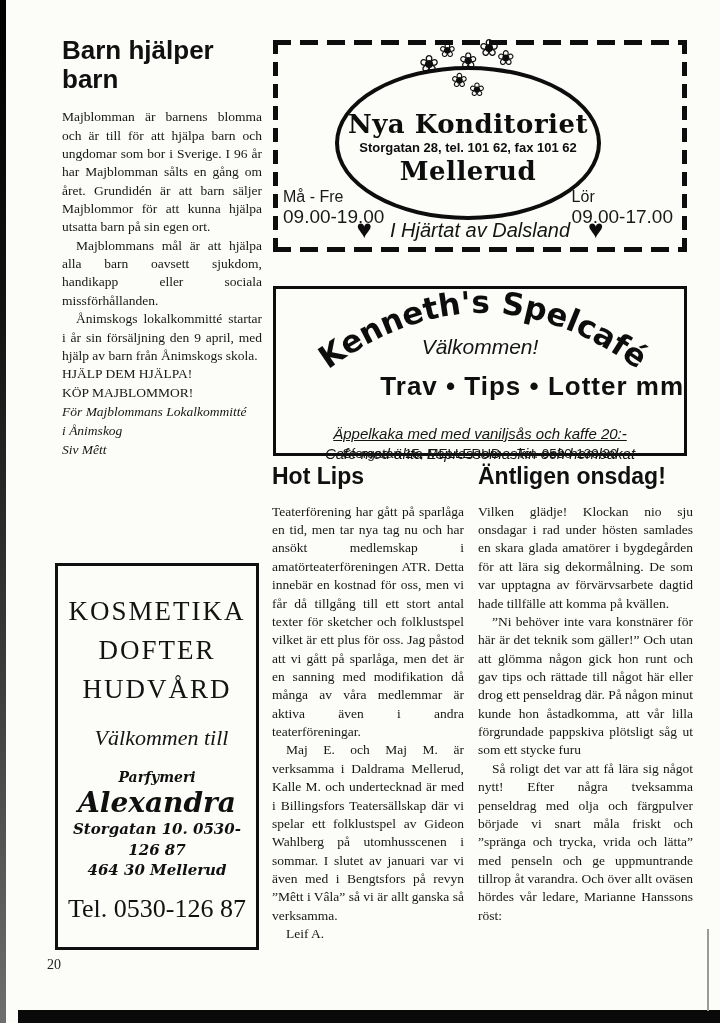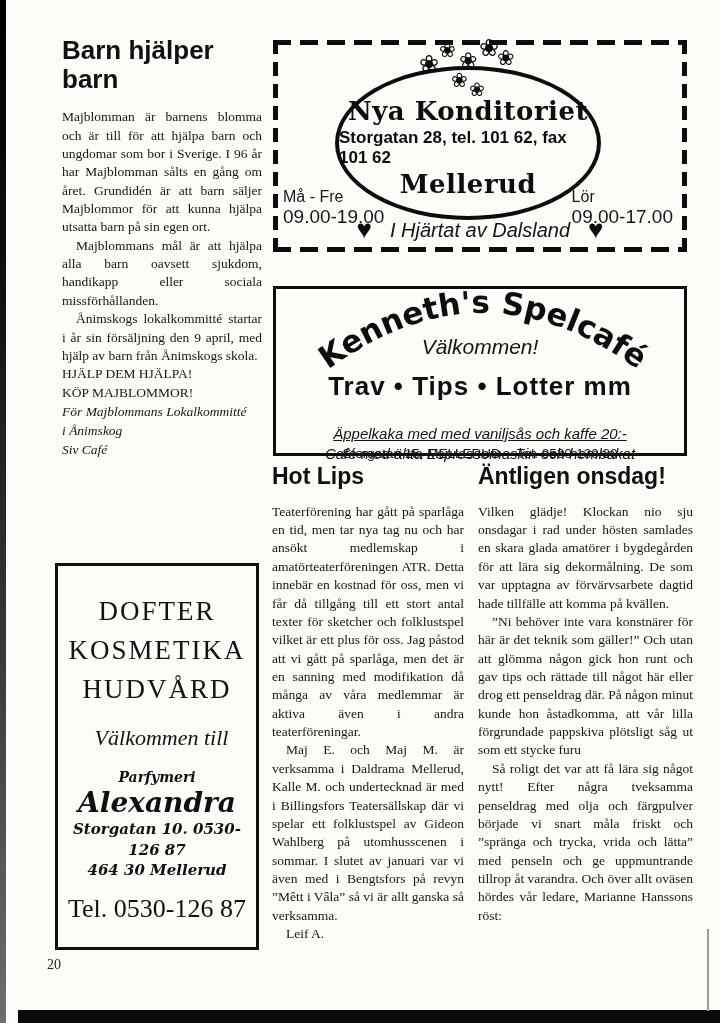--- a/index.html
+++ b/index.html
@@ -37,40 +37,40 @@
     background:repeating-linear-gradient(90deg,#0d0d0d 0 18px,transparent 18px 27px);}
   .dash-top{top:0;} .dash-bot{bottom:0;}
   .dash-l,.dash-r{position:absolute;top:0;bottom:0;width:5px;
     background:repeating-linear-gradient(180deg,#0d0d0d 0 14px,transparent 14px 22px);}
   .dash-l{left:0;} .dash-r{right:0;}
   .oval{position:absolute;left:62px;top:26px;width:266px;height:154px;
     border:4px solid #0d0d0d;border-radius:50%;
     display:flex;flex-direction:column;align-items:center;justify-content:center;padding-top:10px;box-sizing:border-box;}
   .blackletter{font-family:"DejaVu Serif","Liberation Serif",serif;font-weight:bold;
     font-size:26px;letter-spacing:0.5px;color:#0d0d0d;line-height:1.05;}
-  .kond-addr{font-size:17px;font-weight:bold;margin:2px 0 3px 0;color:#0d0d0d;}
+  .kond-addr{font-size:13px;font-weight:bold;margin:2px 0 3px 0;color:#0d0d0d;}
   .flowers{position:absolute;left:140px;top:-4px;width:110px;height:66px;color:#0d0d0d;}
   .flowers span{position:absolute;line-height:1;}
   .hours{position:absolute;font-size:16px;color:#181818;line-height:1.15;}
   .hours .big{font-size:19px;}
   .hours-left{left:10px;top:148px;}
   .hours-right{right:14px;top:148px;text-align:left;}
   .kond-tagline{position:absolute;left:0;right:0;bottom:9px;display:flex;
     align-items:center;justify-content:center;gap:18px;}
   .kond-tagline .heart{font-size:26px;color:#0d0d0d;line-height:1;}
   .kond-tagline .tagtext{font-family:"Liberation Sans","DejaVu Sans",sans-serif;
     font-style:italic;font-size:20px;font-weight:500;color:#141414;}
 
   
   .ad-spelcafe{position:absolute;left:273px;top:286px;width:414px;height:170px;
     border:3px solid #0d0d0d;box-sizing:border-box;background:#fcfcf9;}
   .arch-svg{position:absolute;left:0;top:-2px;width:414px;height:105px;}
   .spel-valkommen{position:absolute;left:0;right:0;top:46px;text-align:center;
     font-style:italic;font-size:21px;color:#141414;}
-  .spel-services{position:absolute;left:0;right:0;top:82px;text-align:center;
+  .spel-services{position:absolute;left:0;right:0;top:82px;text-align:right;
     font-weight:bold;font-size:26px;letter-spacing:1px;color:#0f0f0f;}
   .spel-sub{position:absolute;left:0;right:0;text-align:center;font-style:italic;
     font-size:15px;color:#141414;}
   .spel-sub1{top:124px;margin-top:32px;} .spel-sub2{top:136px;text-decoration:underline;}
   .spel-address{position:absolute;left:0;right:0;top:157px;display:flex;
     justify-content:center;gap:16px;font-size:13.5px;color:#141414;}
 
   
   .ad-alexandra{position:absolute;left:55px;top:563px;width:204px;height:387px;
     border:3px solid #101010;box-sizing:border-box;background:#fcfcf9;
@@ -99,21 +99,21 @@
 
   <div class="art-barn bodycol">
     <h1 class="headline">Barn hjälper barn</h1>
     <p>Majblomman är barnens blomma och är till för att hjälpa barn och ungdomar som bor i Sverige. I 96 år har Majblomman sålts en gång om året. Grundidén är att barn säljer Majblommor för att kunna hjälpa utsatta barn på sin egen ort.</p>
     <p class="ind">Majblommans mål är att hjälpa alla barn oavsett sjukdom, handikapp eller sociala missförhållanden.</p>
     <p class="ind">Ånimskogs lokalkommitté startar i år sin försäljning den 9 april, med hjälp av barn från Ånimskogs skola.</p>
     <div class="shout">HJÄLP DEM HJÄLPA!</div>
     <div class="shout">KÖP MAJBLOMMOR!</div>
     <div class="sig">För Majblommans Lokalkommitté</div>
     <div class="sig">i Ånimskog</div>
-    <div class="sig">Siv Café</div>
+    <div class="sig">Siv Mêtt</div>
   </div>
 
   <div class="ad-konditori">
     <div class="dash-top"></div>
     <div class="dash-bot"></div>
     <div class="dash-l"></div>
     <div class="dash-r"></div>
 
     <div class="oval">
       <div class="blackletter">Nya Konditoriet</div>
@@ -175,22 +175,22 @@
 
   <div class="art-onsdag bodycol">
     <h2 class="headline">Äntligen onsdag!</h2>
     <p>Vilken glädje! Klockan nio sju onsdagar i rad under hösten samlades en skara glada amatörer i bygdegården för att lära sig dekormålning. De som var upptagna av förvärvsarbete dagtid hade tillfälle att komma på kvällen.</p>
     <p class="ind">”Ni behöver inte vara konstnärer för här är det teknik som gäller!” Och utan att glömma någon gick hon runt och gav tips och rättade till något här eller drog ett penseldrag där. På någon minut kunde hon åstadkomma, att vår lilla förgrundade pappskiva plötsligt såg ut som ett stycke furu</p>
     <p class="ind">Så roligt det var att få lära sig något nytt! Efter några tveksamma penseldrag med olja och färgpulver började vi snart måla friskt och ”spränga och trycka, vrida och lätta” med penseln och ge uppmuntrande tillrop åt varandra. Och över allt oväsen hördes vår ledare, Marianne Hanssons röst:</p>
   </div>
 
   <div class="ad-alexandra">
     <div class="alex-top">
+      <div>KOSMETIKA</div>
       <div>DOFTER</div>
-      <div>KOSMETIKA</div>
       <div>HUDVÅRD</div>
     </div>
     <div class="alex-welcome">Välkommen till</div>
     <div class="alex-script">
       <span class="prefix">Parfymeri</span>
       <span class="name">Alexandra</span>
     </div>
     <div class="alex-addr">
       <div>Storgatan 10. 0530-126 87</div>
       <div>464 30 Mellerud</div>

